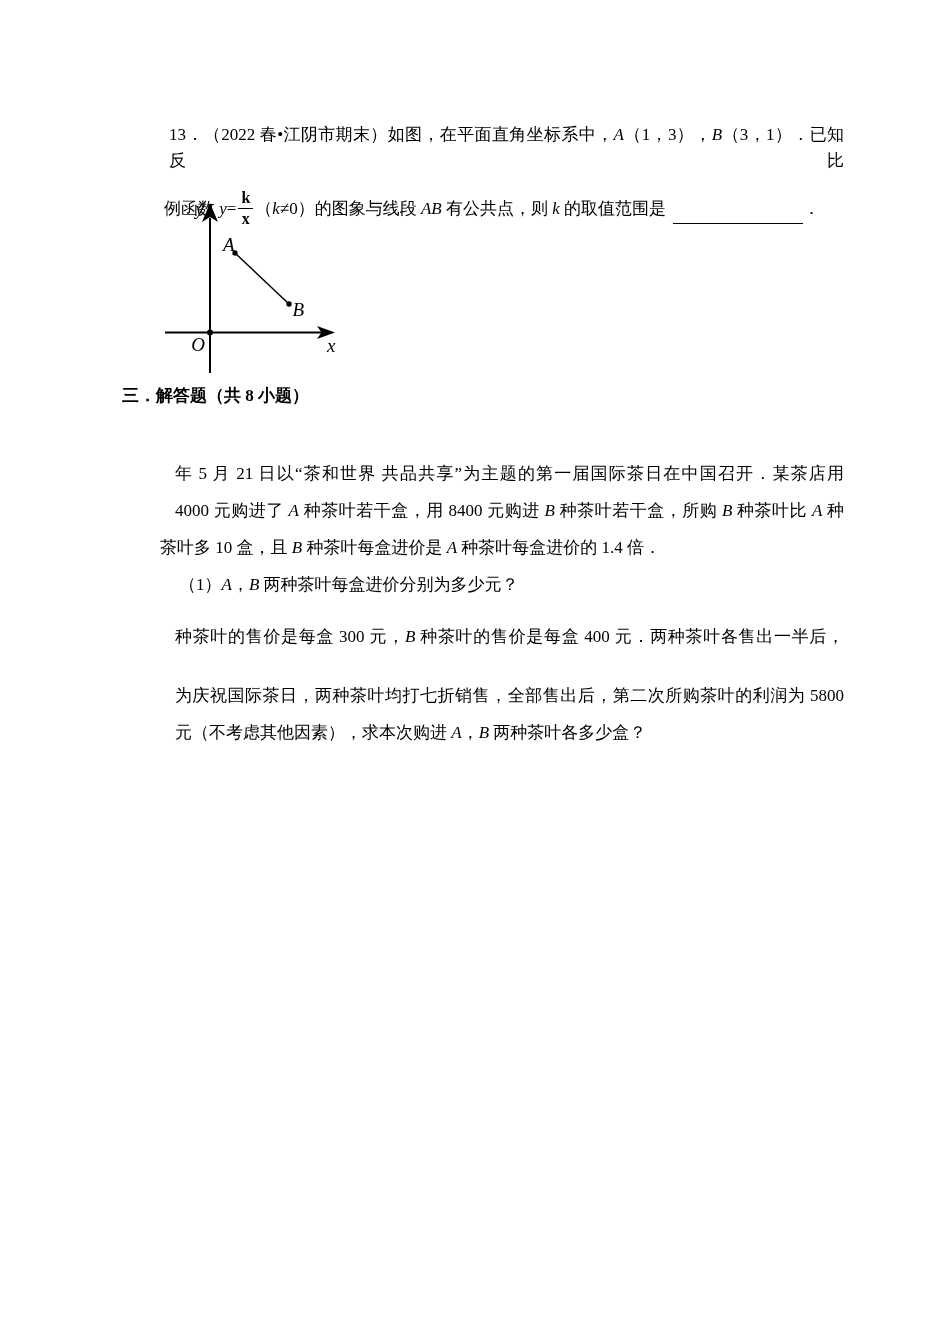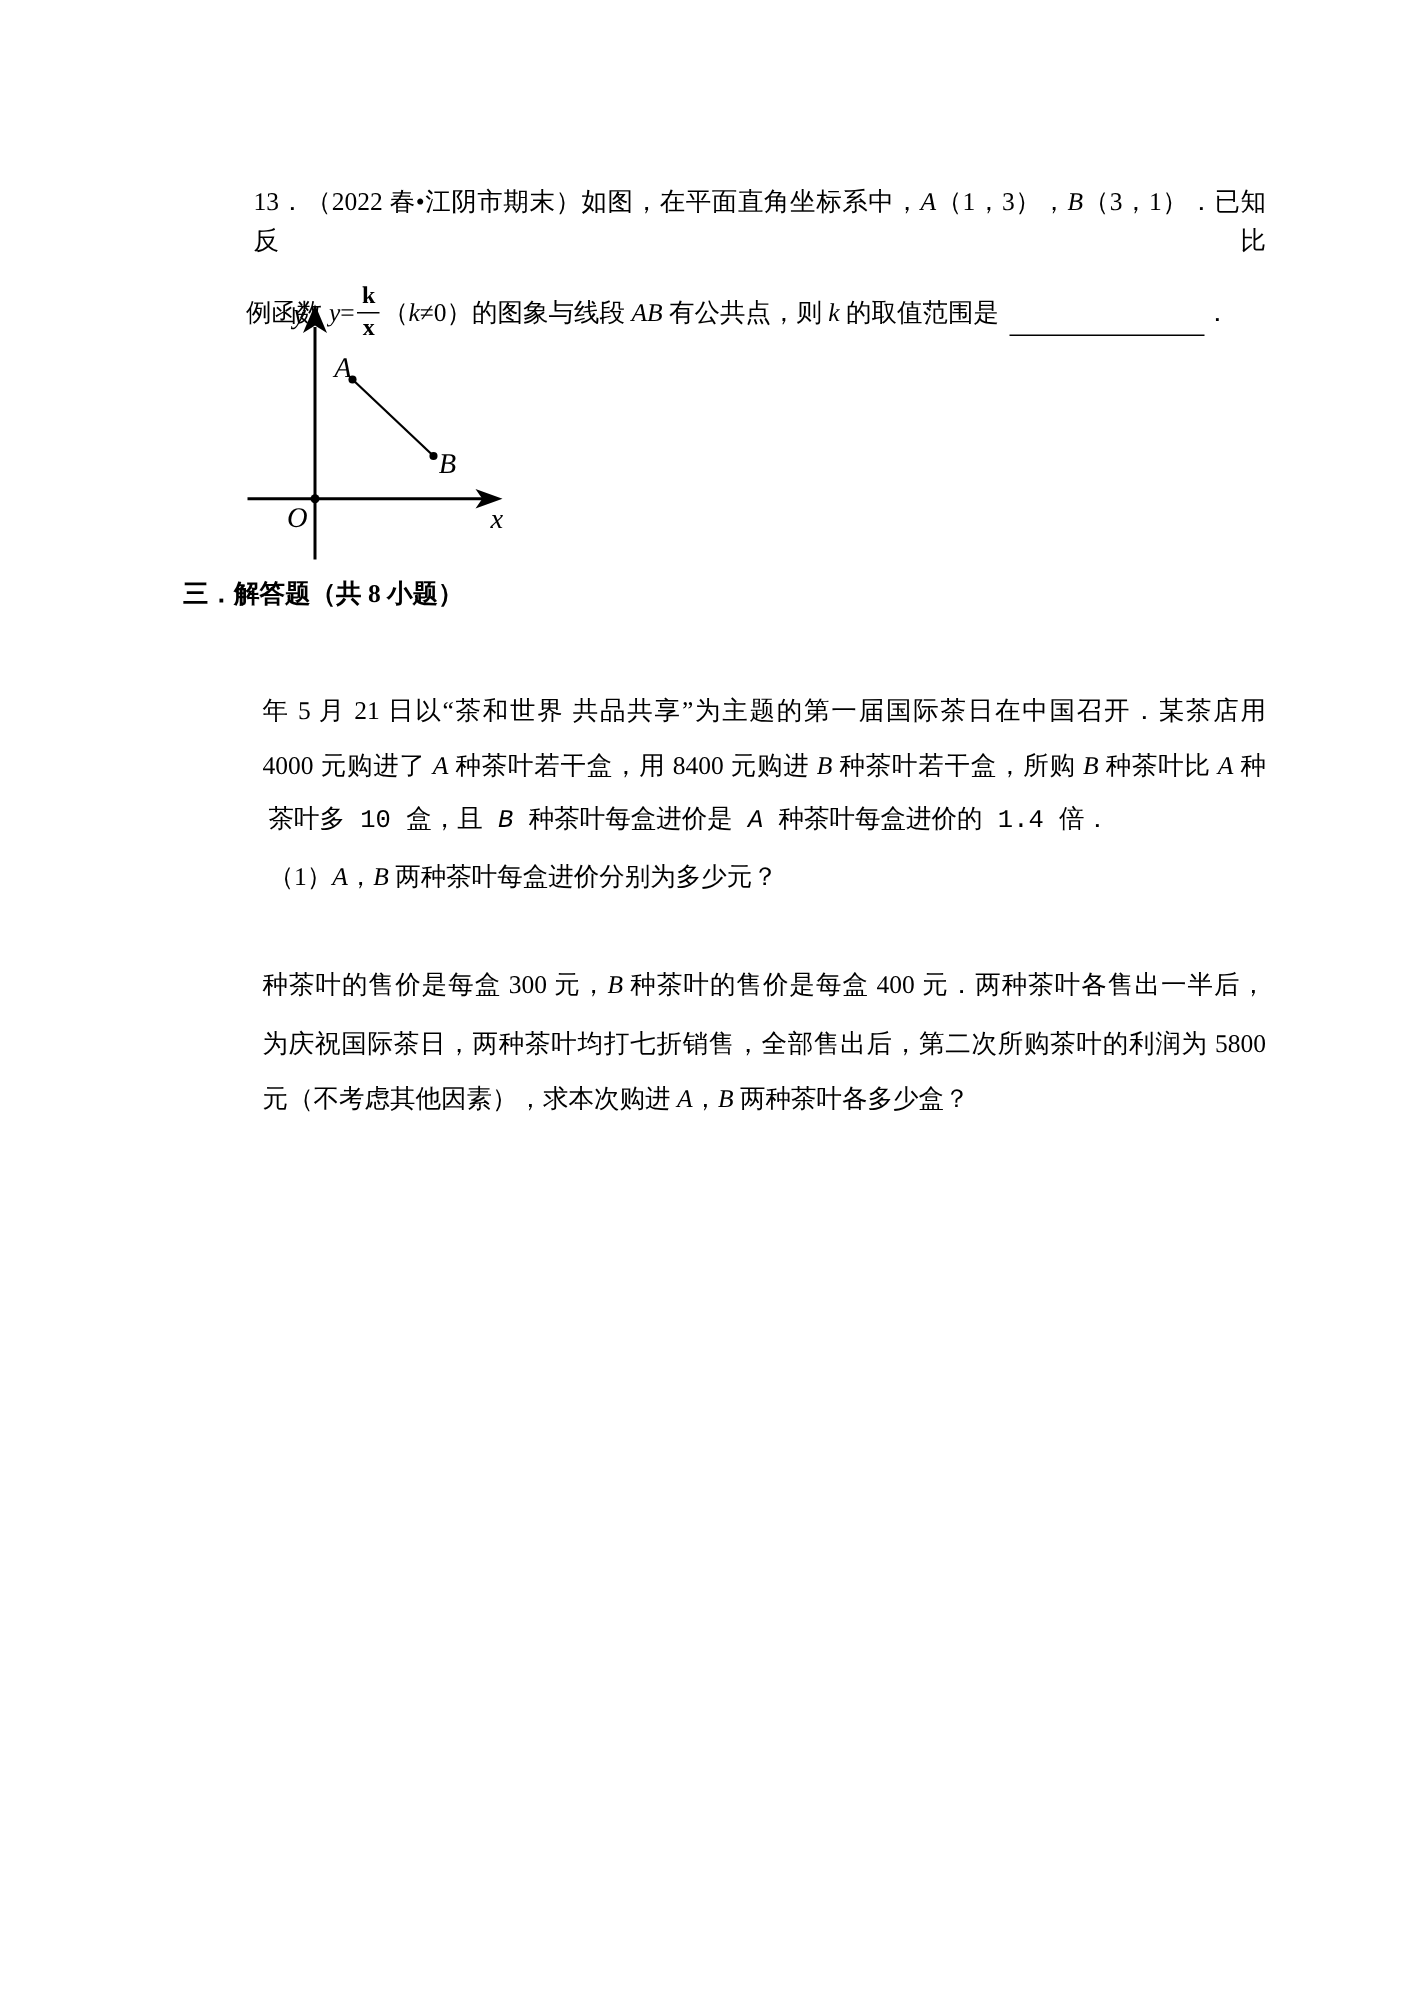--- a/index.html
+++ b/index.html
@@ -83,24 +83,24 @@
     font-style: italic;
     font-size: 19px;
     fill: #000;
   }
   
   .q13-l1 { left: 137px; top: 122px; width: 675px; }
   .hd     { left: 122px; top: 383px; }
   .q14-l0 { left: 137px; top: 424px; width: 675px; }
   .q14-l1 { left: 143px; top: 461px; width: 669px; }
   .q14-l2 { left: 143px; top: 498px; width: 669px; }
-  .q14-l3 { left: 147px; top: 535px; font-family: Liberation Mono, monospace; }
+  .q14-l3 { left: 128px; top: 535px; }
   .q14-l4 { left: 147px; top: 572px; }
   .q14-l5 { left: 147px; top: 609px; width: 665px; }
-  .q14-l6 { left: 143px; top: 644px; width: 669px; }
+  .q14-l6 { left: 143px; top: 624px; width: 669px; }
   .q14-l7 { left: 143px; top: 683px; width: 669px; }
   .q14-l8 { left: 143px; top: 720px; text-align: center; }
 </style>
 </head>
 <body>
 
 <div class="page">
 
   <div class="line just q13-l1"><span>13．（2022 春•江阴市期末）如图，在平面直角坐标系中，</span><span class="mvar">A</span><span>（1，3），</span><span class="mvar">B</span><span>（3，1）．已知反比</span></div>
 

